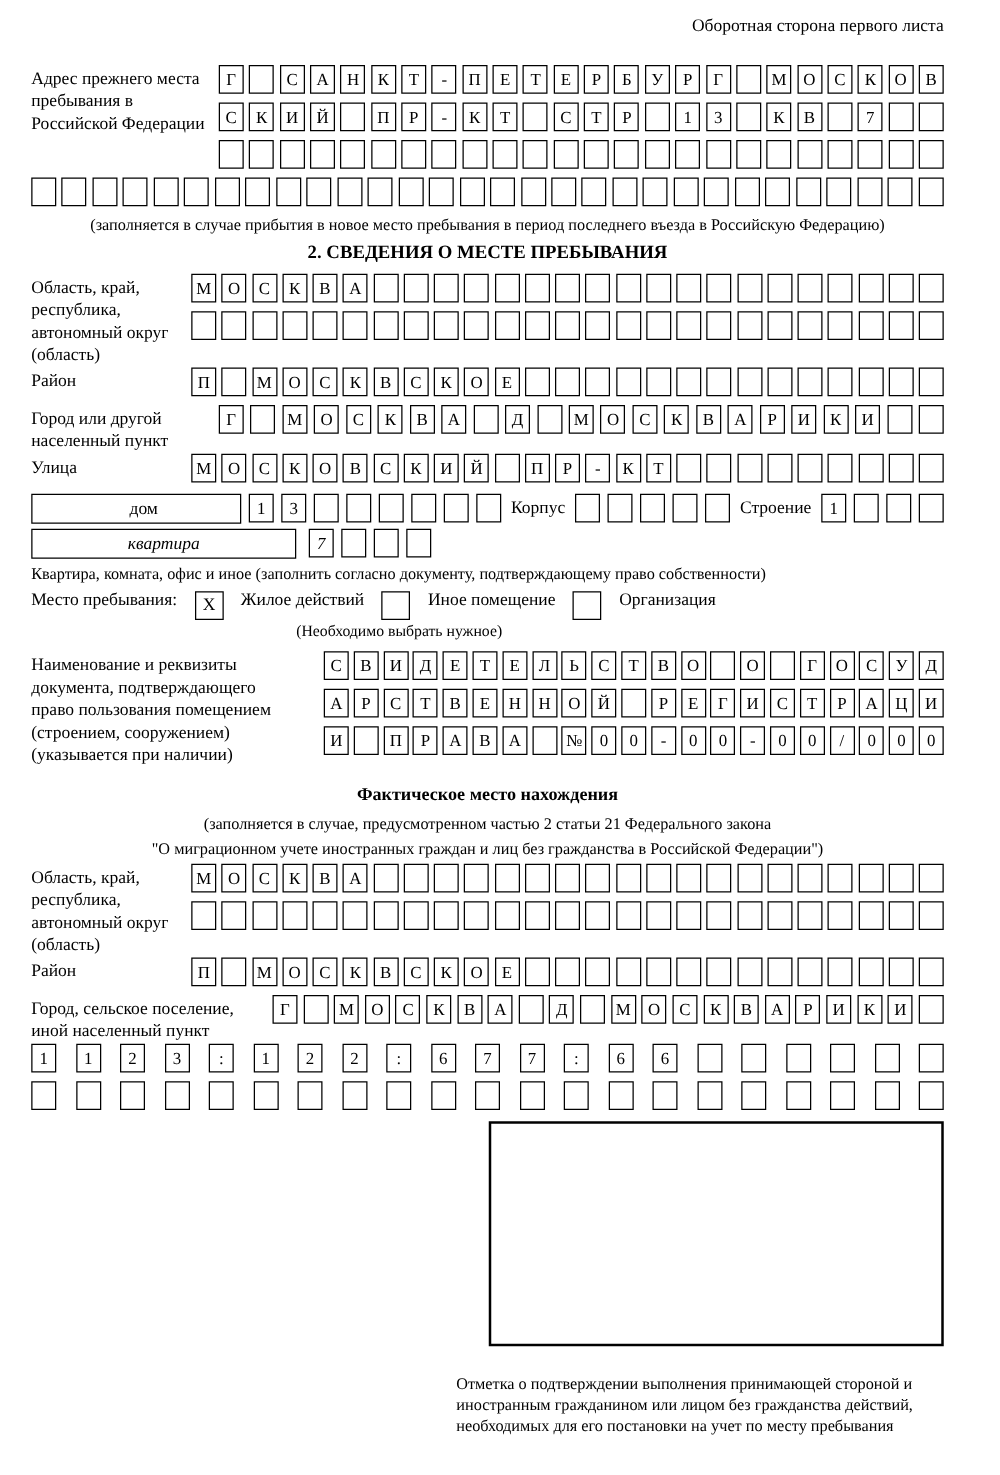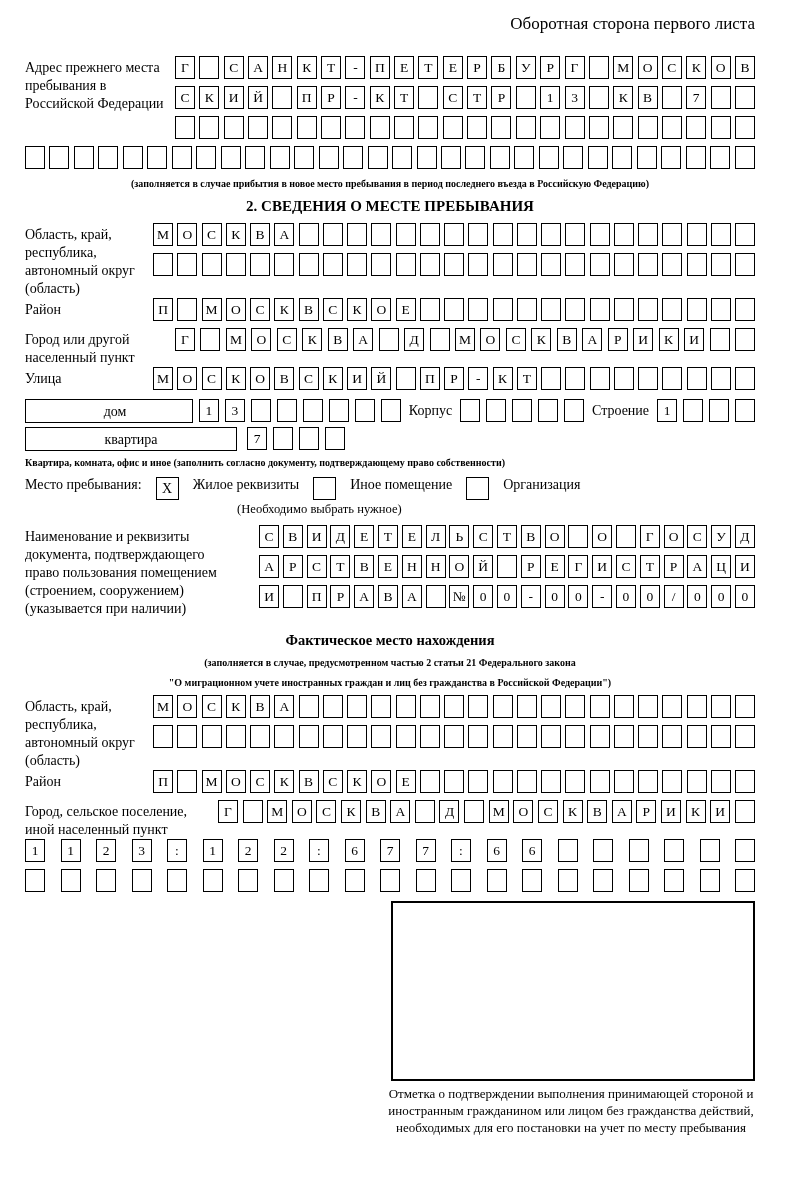--- a/index.html
+++ b/index.html
@@ -1,61 +1,61 @@
 <!DOCTYPE html>
 <html lang="ru"><head>
 <meta charset="utf-8">
 <style>
   html,body{margin:0;padding:0;background:#fff;}
   .page{
     width:800px;height:1180px;overflow:hidden;box-sizing:border-box;
     padding:10px 45px 0 25px;position:relative;color:#000;
     font-family:"Liberation Serif","DejaVu Serif",serif;font-size:14px;
   }
-  .header-note{text-align:right;font-size:17px;margin:4px 0 22px 0;}
+  .header-note{text-align:right;font-size:14px;margin:4px 0 22px 0;}
   .lrow{display:flex;align-items:flex-start;}
   .lbl{flex:none;line-height:18px;font-size:14px;padding-top:3px;box-sizing:border-box;padding-right:6px;}
   .w150{width:150px;}
   .w125{width:128px;}
   .w185{width:193px;}
   .w215{width:218px;}
   .rows{flex:1;min-width:0;}
   .boxrow{display:flex;justify-content:space-between;margin-bottom:6px;height:24px;}
   .boxrow.tight{justify-content:flex-start;gap:6px;flex:none;margin-bottom:0;}
   .cbox{
     flex:none;width:18px;height:21px;border:1.6px solid #000;
     text-align:center;font-size:13.5px;line-height:21px;display:inline-block;
     background:#fff;
   }
   .full{margin-left:-0px;}
-  .caption{font-size:10px;line-height:16px;margin:0 0 4px 0;font-weight:bold;}
+  .caption{font-size:13px;line-height:16px;margin:0 0 4px 0;}
   .center{text-align:center;}
   .sec-title{text-align:center;font-weight:bold;font-size:15px;margin:6px 0 8px 0;}
   .fact-title{text-align:center;font-weight:bold;font-size:14.5px;margin:14px 0 6px 0;}
   .house-row{display:flex;align-items:center;justify-content:space-between;margin:2px 0 4px 0;}
   .field-rect{
     flex:none;border:1.6px solid #000;height:24px;line-height:24px;
     text-align:center;font-size:14px;box-sizing:border-box;background:#fff;
   }
   .fr165{width:168px;padding-left:12px;}
   .fr210{width:212px;}
   .inline-lbl{flex:none;font-size:14px;padding:0 2px;}
-  .apt-row{display:flex;align-items:center;gap:10px;margin:4px 0 4px 0;}
+  .apt-row{display:flex;align-items:center;gap:10px;margin:4px 0 4px 0;font-style:italic;}
   .stay-row{display:flex;align-items:flex-start;gap:14px;margin:6px 0 2px 0;}
   .checkbox{
     flex:none;width:21px;height:21px;border:1.6px solid #000;display:inline-block;
     text-align:center;line-height:21px;font-size:14px;background:#fff;
   }
   .stay-note{font-size:12.6px;margin:0 0 8px 212px;}
   .doc{margin-top:2px;gap:16px;}
   .stamp-area{margin-top:2px;}
   .stamp-box{width:360px;height:176px;border:2px solid #000;margin-left:auto;background:#fff;}
   .stamp-caption{
-    width:412px;margin-left:auto;margin-right:-22px;text-align:center;
-    font-size:13px;line-height:17px;margin-top:4px;
+    width:412px;margin-left:auto;margin-right:-22px;text-align:left;
+    font-size:13px;line-height:17px;margin-top:21px;
   }
 </style>
 </head>
 <body>
 
 <div class="page">
 
   <div class="header-note">Оборотная сторона первого листа</div>
 
   <div class="lrow">
@@ -370,21 +370,21 @@
         <span class="cbox"></span>
         <span class="cbox"></span>
         <span class="cbox"></span>
       </div>
   </div>
   <div class="caption">Квартира, комната, офис и иное (заполнить согласно документу, подтверждающему право собственности)</div>
 
   <div class="stay-row">
     <span>Место пребывания:</span>
     <span class="checkbox">X</span>
-    <span>Жилое реквизиты</span>
+    <span>Жилое действий</span>
     <span class="checkbox"></span>
     <span>Иное помещение</span>
     <span class="checkbox"></span>
     <span>Организация</span>
   </div>
   <div class="stay-note">(Необходимо выбрать нужное)</div>
 
   <div class="lrow doc">
     <div class="lbl w215">Наименование и реквизиты документа, подтверждающего право пользования помещением (строением, сооружением) (указывается при наличии)</div>
     <div class="rows">

